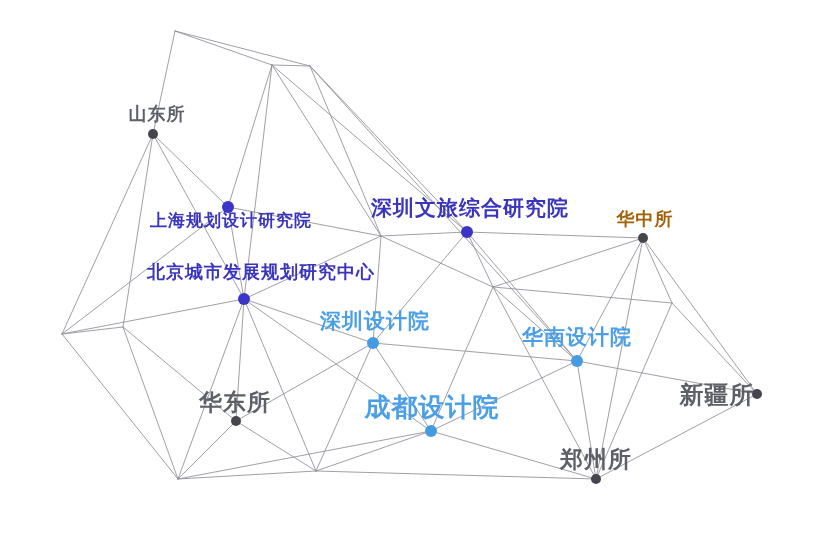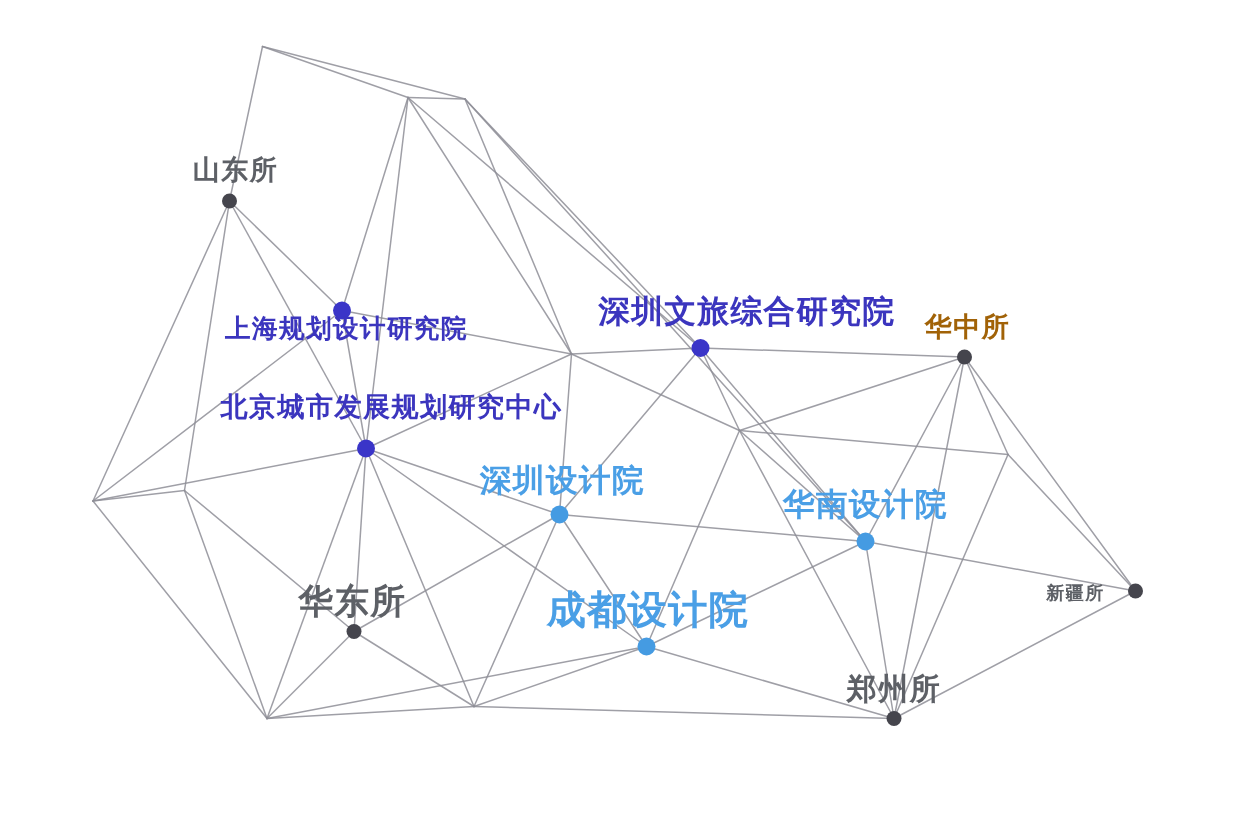--- a/index.html
+++ b/index.html
@@ -93,23 +93,23 @@
       <circle cx="373" cy="343" r="6" fill="#459BE2"></circle>
       <circle cx="577" cy="361" r="6" fill="#459BE2"></circle>
       <circle cx="236" cy="421" r="5" fill="#45454D"></circle>
       <circle cx="431" cy="431" r="6" fill="#459BE2"></circle>
       <circle cx="757" cy="394" r="5" fill="#45454D"></circle>
       <circle cx="596" cy="479" r="5" fill="#45454D"></circle>
     </svg>
   <div id="label-layer">
       <div class="node-label" style="left: 157px; top: 114px; color: rgb(93, 96, 102); font-size: 18px;">山东所</div>
       <div class="node-label" style="left: 231px; top: 176px; color: rgb(59, 53, 190); font-size: 17px; margin-top: 44px;">上海规划设计研究院</div>
-      <div class="node-label" style="left: 470px; top: 208px; color: rgb(59, 53, 190); font-size: 21px; margin-left: 28px;">深圳文旅综合研究院</div>
+      <div class="node-label" style="left: 470px; top: 208px; color: rgb(59, 53, 190); font-size: 21px;">深圳文旅综合研究院</div>
       <div class="node-label" style="left: 645px; top: 219px; color: #a16207; font-size: 18px;">华中所</div>
       <div class="node-label" style="left: 261px; top: 272px; color: rgb(59, 53, 190); font-size: 18px;">北京城市发展规划研究中心</div>
       <div class="node-label" style="left: 375px; top: 321px; color: rgb(74, 159, 230); font-size: 21px;">深圳设计院</div>
       <div class="node-label" style="left: 577px; top: 337px; color: rgb(74, 159, 230); font-size: 21px;">华南设计院</div>
       <div class="node-label" style="left: 235px; top: 402px; color: rgb(93, 96, 102); font-size: 23px;">华东所</div>
       <div class="node-label" style="left: 432px; top: 407px; color: rgb(74, 159, 230); font-size: 26px;">成都设计院</div>
-      <div class="node-label" style="left: 717px; top: 395px; color: rgb(93, 96, 102); font-size: 12px;">新疆所</div>
-      <div class="node-label" style="left: 596px; top: 459px; color: rgb(93, 96, 102); font-size: 20px;">郑州所</div>
+      <div class="node-label" style="left: 717px; top: 395px; color: rgb(93, 96, 102); font-size: 24px;">新疆所</div>
+      <div class="node-label" style="left: 596px; top: 459px; color: rgb(93, 96, 102); font-size: 23px;">郑州所</div>
     </div>
 </div>
 
 </body></html>

